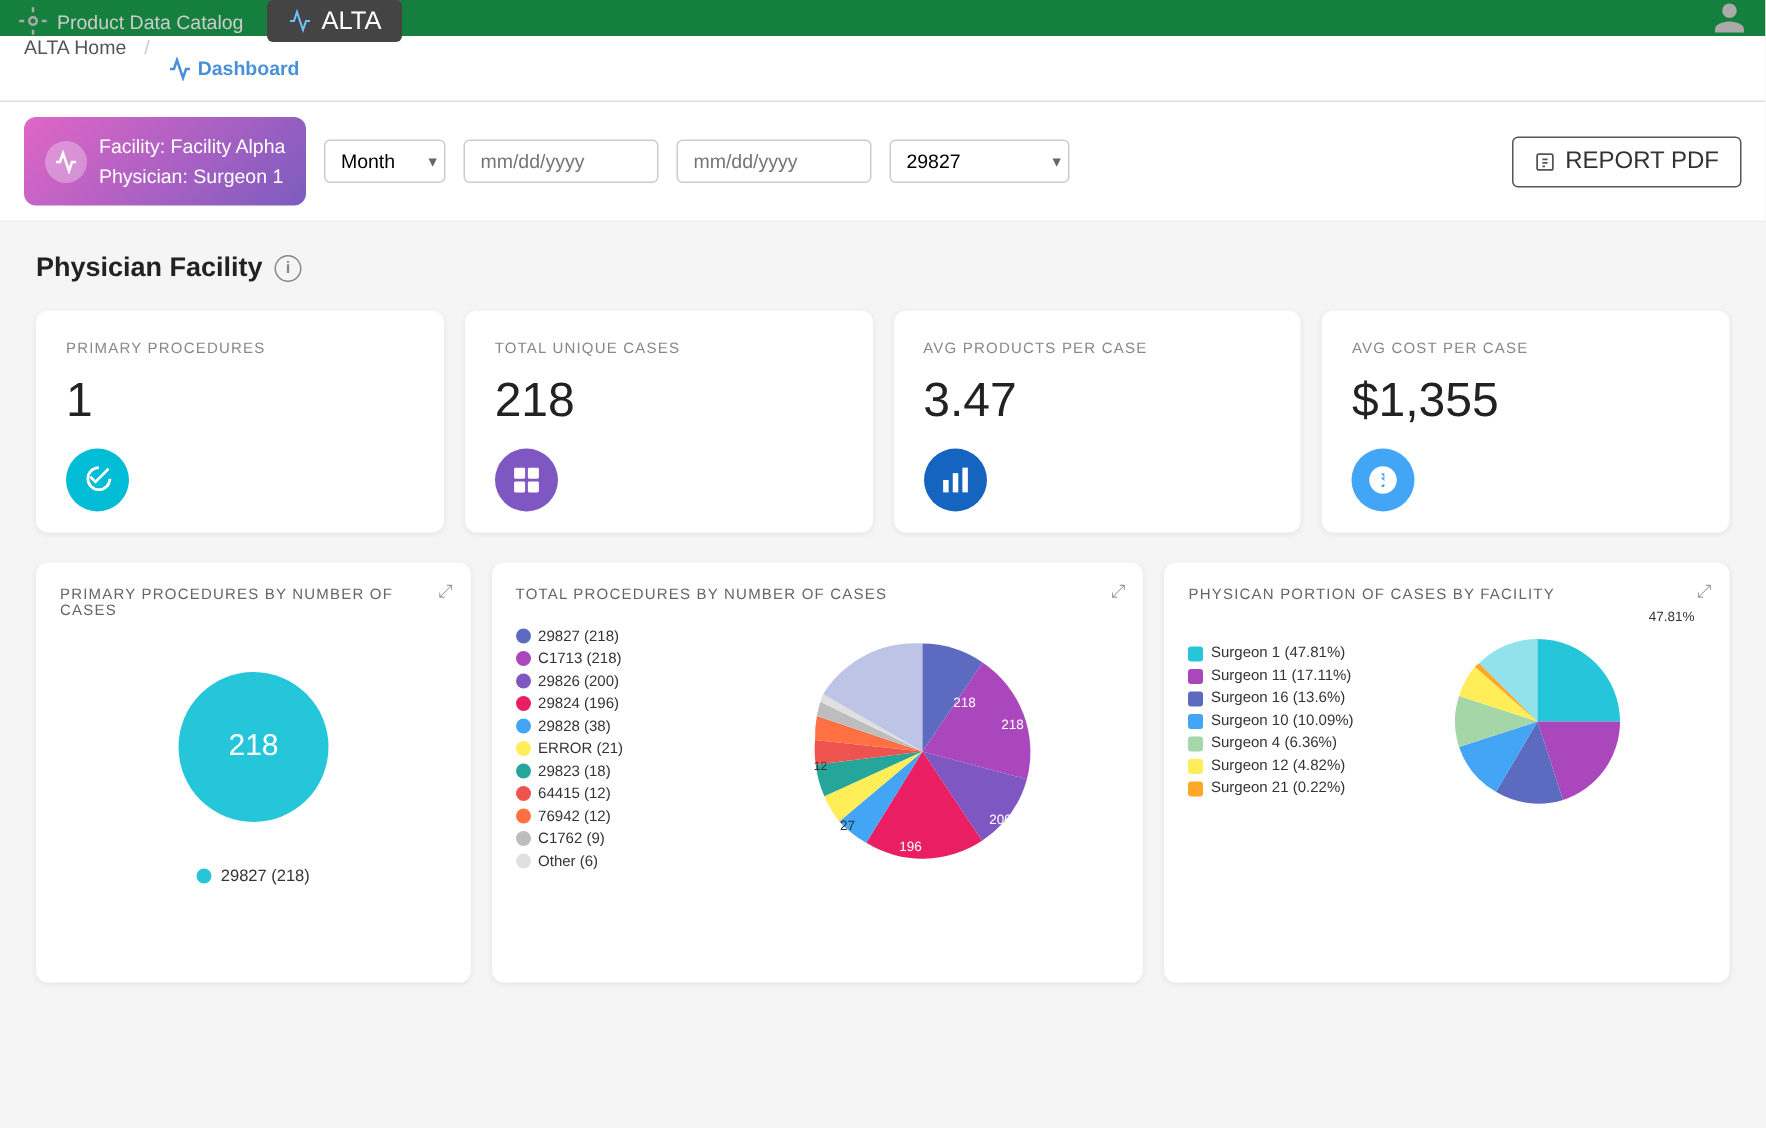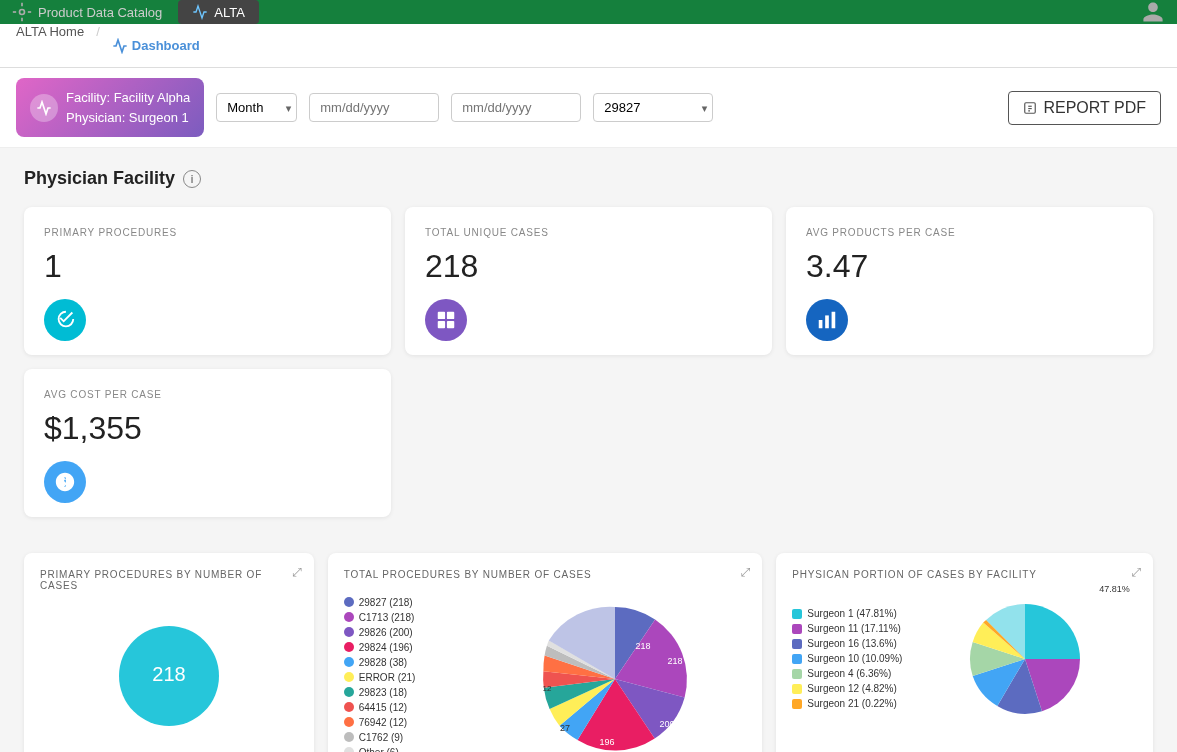--- a/index.html
+++ b/index.html
@@ -16,21 +16,21 @@
     }
     .top-nav-left { display: flex; align-items: center; gap: 16px; }
     .top-nav-brand { display: flex; align-items: center; gap: 6px; color: #ccc; font-size: 13px; }
     .top-nav-brand svg { width: 20px; height: 20px; }
     .top-nav-tab {
       background: #444;
       color: #fff;
       padding: 4px 14px;
       border-radius: 4px;
       display: flex; align-items: center; gap: 6px;
-      font-size: 13px;
+      font-size: 17px;
     }
     .top-nav-tab svg { width: 16px; height: 16px; }
     .user-icon { color: #ccc; }
 
     
     .sub-nav {
       background: #fff;
       border-bottom: 1px solid #ddd;
       height: 44px;
       display: flex;
@@ -100,23 +100,23 @@
     }
     .info-icon {
       width: 18px; height: 18px; border: 1.5px solid #888;
       border-radius: 50%; display: inline-flex; align-items: center;
       justify-content: center; font-size: 11px; color: #888; cursor: pointer;
     }
 
     
     .kpi-row {
       display: grid;
-      grid-template-columns: repeat(3, 1fr);
+      grid-template-columns: repeat(4, 1fr);
       gap: 14px;
-      margin-bottom: 36px;
+      margin-bottom: 20px;
     }
     .kpi-card {
       background: #fff;
       border-radius: 8px;
       padding: 20px 20px 14px;
       box-shadow: 0 1px 4px rgba(0,0,0,0.08);
       display: flex; flex-direction: column; align-items: flex-start;
     }
     .kpi-label {
       font-size: 10px; letter-spacing: 0.8px; text-transform: uppercase;

